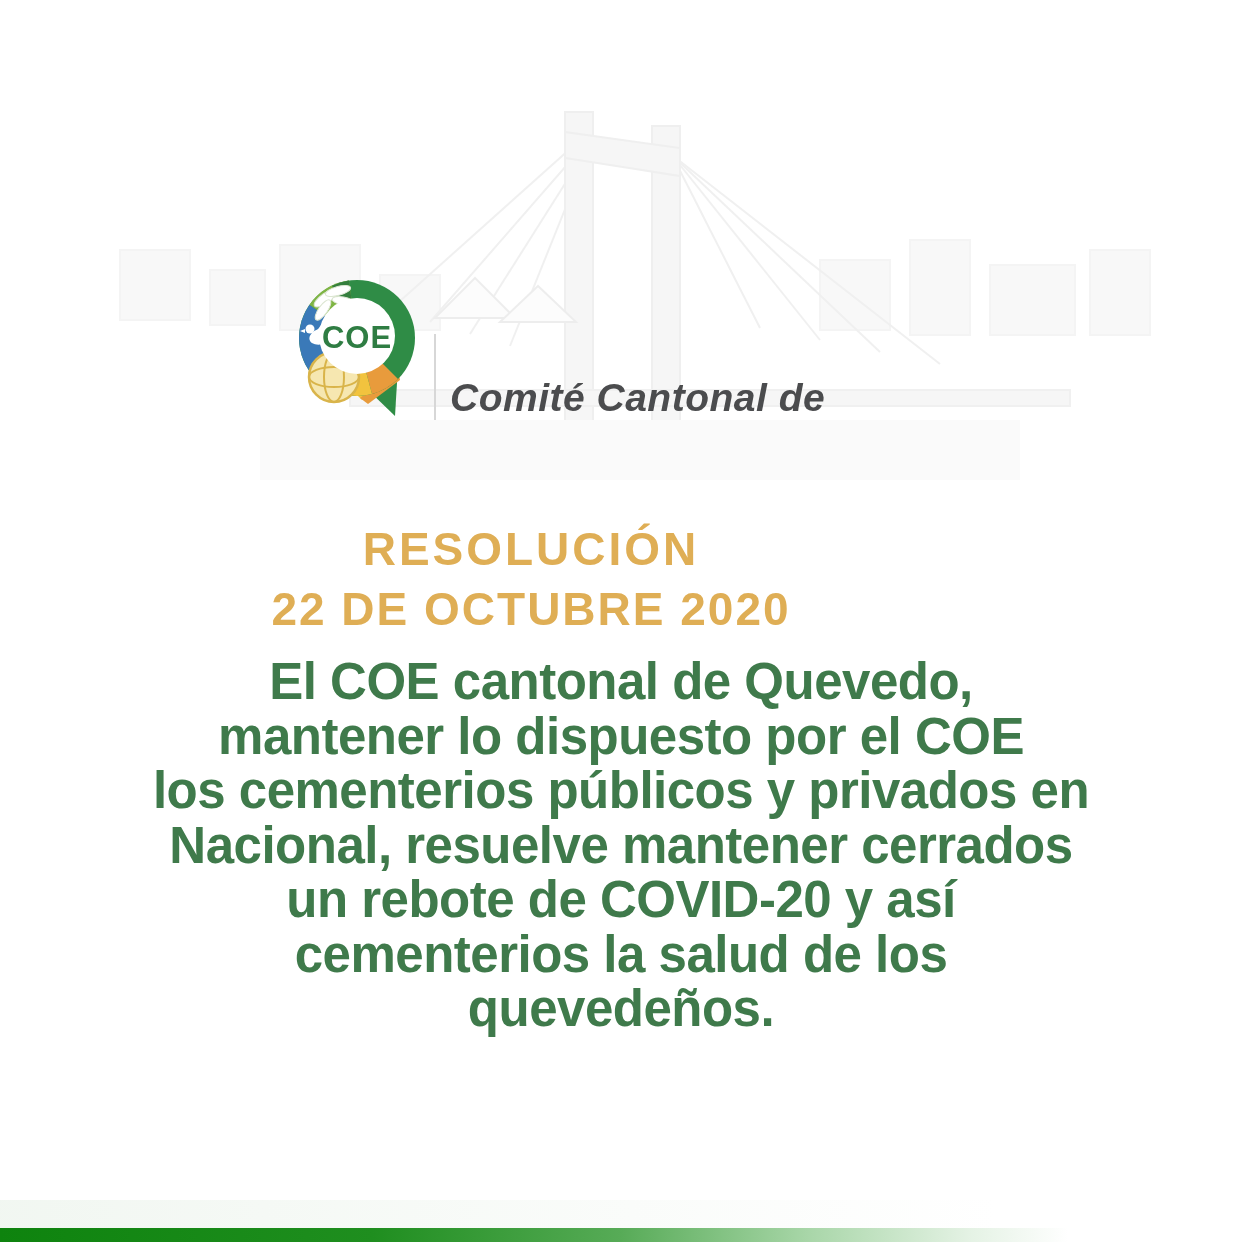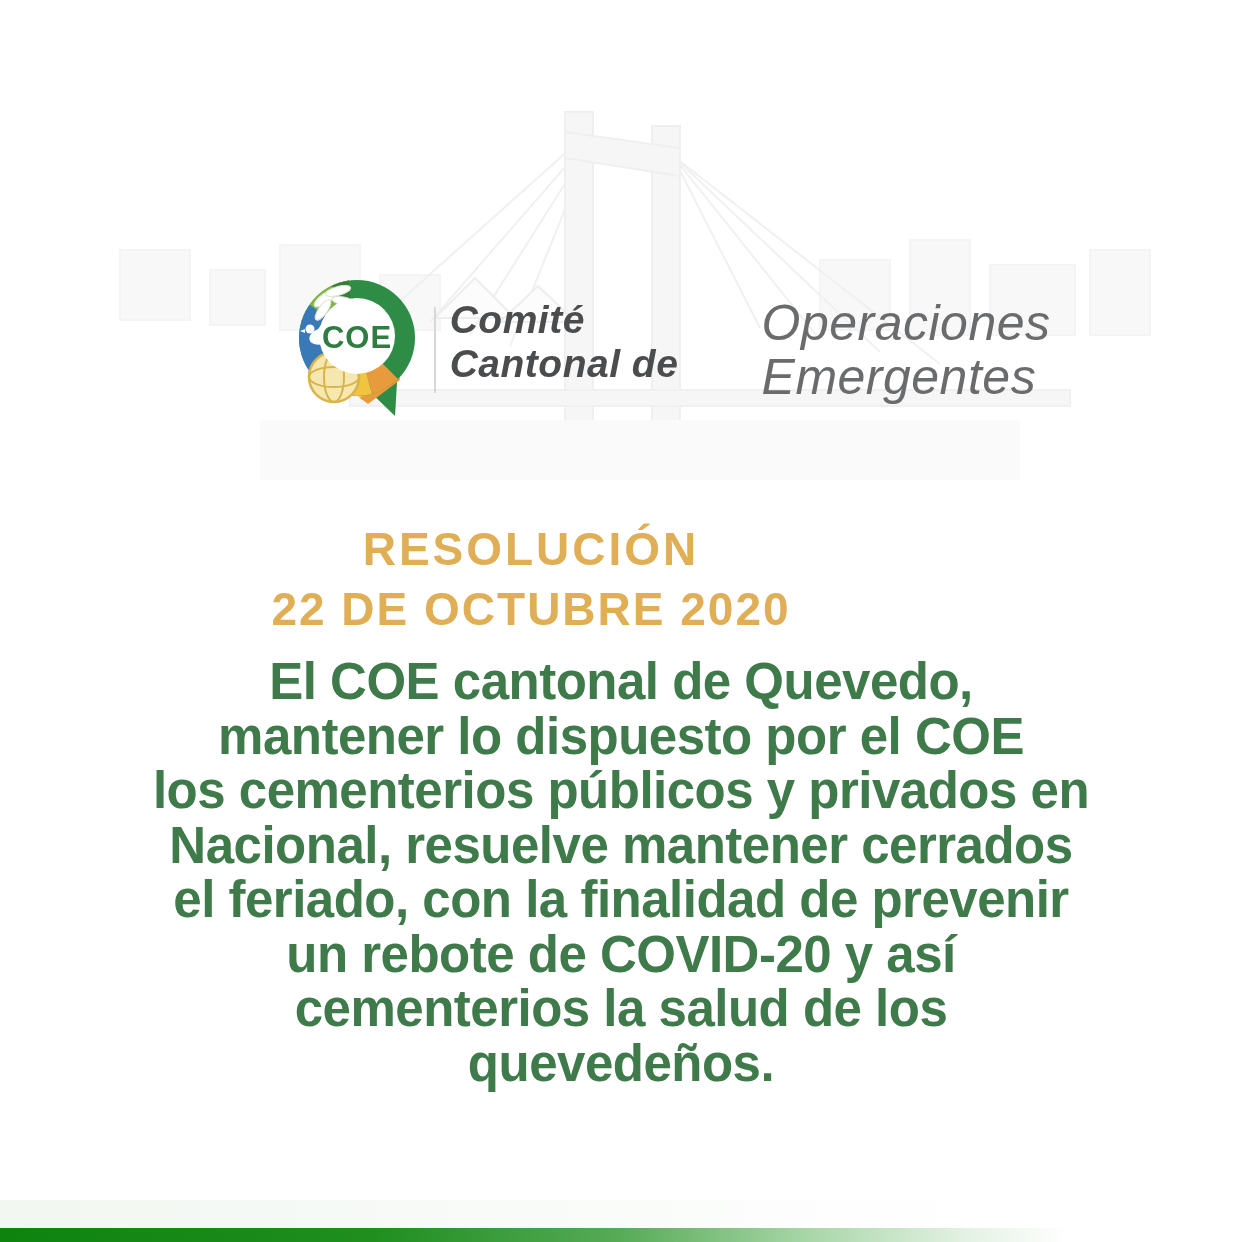--- a/index.html
+++ b/index.html
@@ -26,21 +26,21 @@
     opacity: 0.55;
     pointer-events: none;
   }
 
   
   .logo-row {
     position: absolute;
     left: 296px;
     top: 280px;
     display: flex;
-    align-items: center;
+    align-items: flex-end;
   }
   .logo-svg {
     width: 124px;
     height: 140px;
     flex: 0 0 auto;
   }
   .logo-divider {
     width: 2px;
     height: 86px;
     background: #d7d7d7;
@@ -218,35 +218,33 @@
       </g>
 
       <circle cx="61" cy="56" r="38" fill="#ffffff"></circle>
       <text x="61" y="68" text-anchor="middle" font-family="Liberation Sans, sans-serif" font-weight="bold" font-size="31" letter-spacing="1" fill="#2f7d43">COE</text>
     </svg>
 
     <div class="logo-divider"></div>
 
     <div class="org-text">
       <div class="org-line1">Comité Cantonal de</div>
-      <div class="org-line2">Operaciones Emergentes</div>
     </div>
   </div>
 
   <div class="title-block">
     <div class="title-line1">RESOLUCIÓN</div>
     <div class="title-line2">22 DE OCTUBRE 2020</div>
   </div>
 
   <div class="body-block">
     <div>El COE cantonal de Quevedo,</div>
     <div>mantener lo dispuesto por el COE</div>
     <div>los cementerios públicos y privados en</div>
     <div>Nacional, resuelve mantener cerrados</div>
-    <div>el feriado, con la finalidad de prevenir</div>
     <div>un rebote de COVID-20 y así</div>
     <div>cementerios la salud de los</div>
     <div>quevedeños.</div>
   </div>
 
   <div class="footer-glow"></div>
   <div class="footer-bar"></div>
 
 </div>
 

